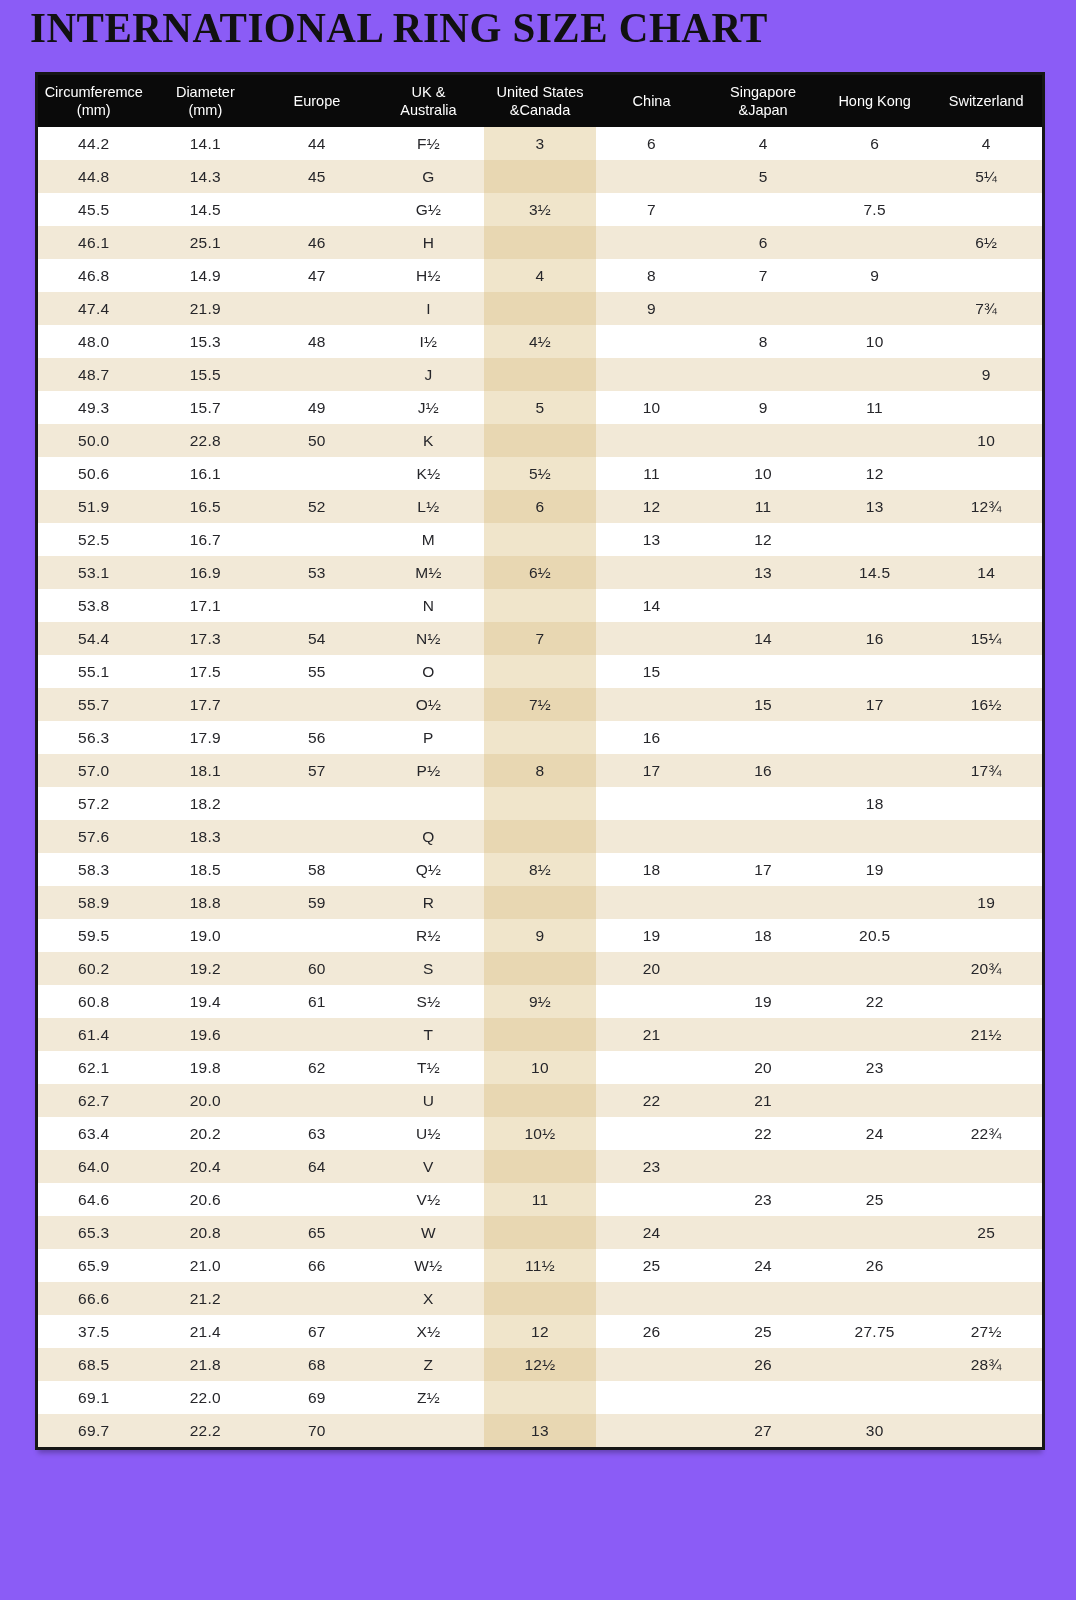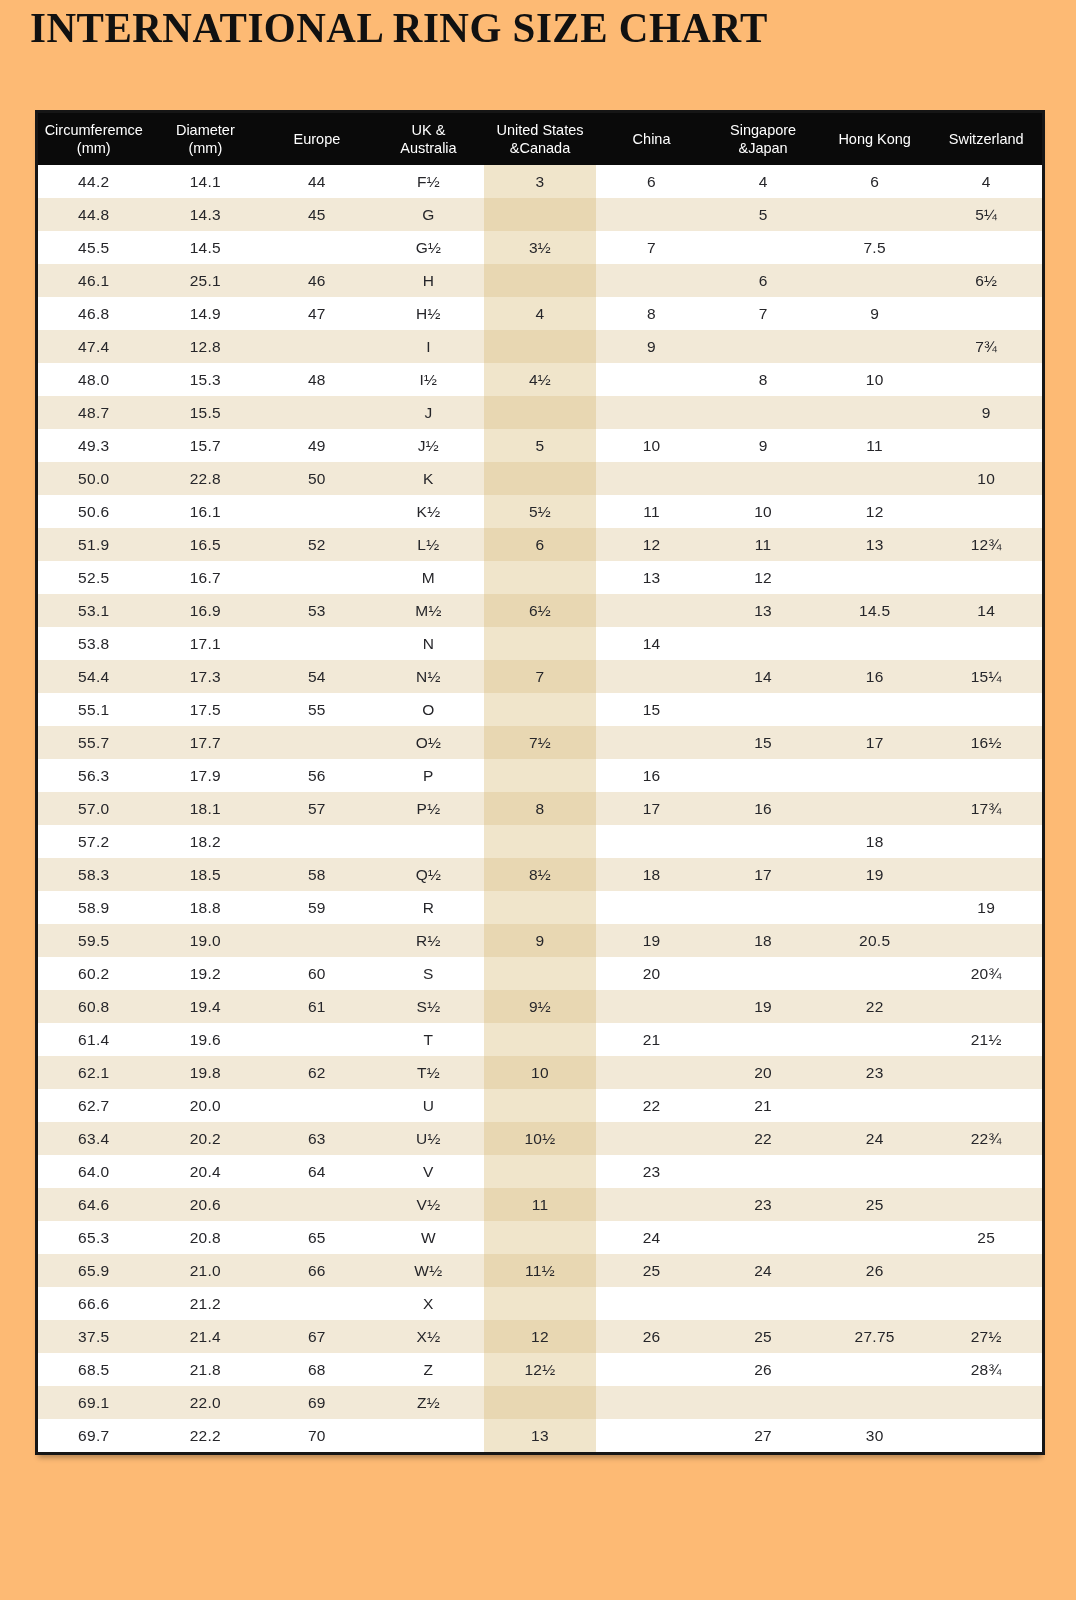--- a/index.html
+++ b/index.html
@@ -8,21 +8,21 @@
     background: #ffffff;
     width: 1080px;
     height: 1600px;
     overflow: hidden;
     font-family: "Liberation Sans", sans-serif;
   }
   .page {
     position: relative;
     width: 1076px;
     height: 1600px;
-    background: #fdba74;
+    background: #8b5cf6;
   }
   .chart-title {
     position: absolute;
     top: 2px;
     left: 30px;
     margin: 0;
     font-family: "Liberation Serif", "DejaVu Serif", serif;
     font-weight: 700;
     font-size: 41px;
     letter-spacing: 0.5px;
@@ -33,21 +33,20 @@
   }
   .ring-table {
     position: absolute;
     left: 35px;
     top: 72px;
     width: 1010px;
     border: 3px solid #161616;
     box-sizing: border-box;
     box-shadow: 0 6px 5px -3px rgba(0,0,0,0.28);
     background: #ffffff;
-    margin-top: 38px;
   }
   .thead {
     display: grid;
     grid-template-columns: repeat(9, 1fr);
     background: #0a0a0a;
     height: 52px;
   }
   .th {
     color: #ffffff;
     font-size: 14.5px;
@@ -179,21 +178,21 @@
           <div class="cell">47</div>
           <div class="cell">H½</div>
           <div class="cell us-col">4</div>
           <div class="cell">8</div>
           <div class="cell">7</div>
           <div class="cell">9</div>
           <div class="cell"></div>
         </div>
         <div class="row">
           <div class="cell">47.4</div>
-          <div class="cell">12.8</div>
+          <div class="cell">21.9</div>
           <div class="cell"></div>
           <div class="cell">I</div>
           <div class="cell us-col"></div>
           <div class="cell">9</div>
           <div class="cell"></div>
           <div class="cell"></div>
           <div class="cell">7¾</div>
         </div>
         <div class="row">
           <div class="cell">48.0</div>
@@ -354,20 +353,31 @@
           <div class="cell">18.2</div>
           <div class="cell"></div>
           <div class="cell"></div>
           <div class="cell us-col"></div>
           <div class="cell"></div>
           <div class="cell"></div>
           <div class="cell">18</div>
           <div class="cell"></div>
         </div>
         <div class="row">
+          <div class="cell">57.6</div>
+          <div class="cell">18.3</div>
+          <div class="cell"></div>
+          <div class="cell">Q</div>
+          <div class="cell us-col"></div>
+          <div class="cell"></div>
+          <div class="cell"></div>
+          <div class="cell"></div>
+          <div class="cell"></div>
+        </div>
+        <div class="row">
           <div class="cell">58.3</div>
           <div class="cell">18.5</div>
           <div class="cell">58</div>
           <div class="cell">Q½</div>
           <div class="cell us-col">8½</div>
           <div class="cell">18</div>
           <div class="cell">17</div>
           <div class="cell">19</div>
           <div class="cell"></div>
         </div>

